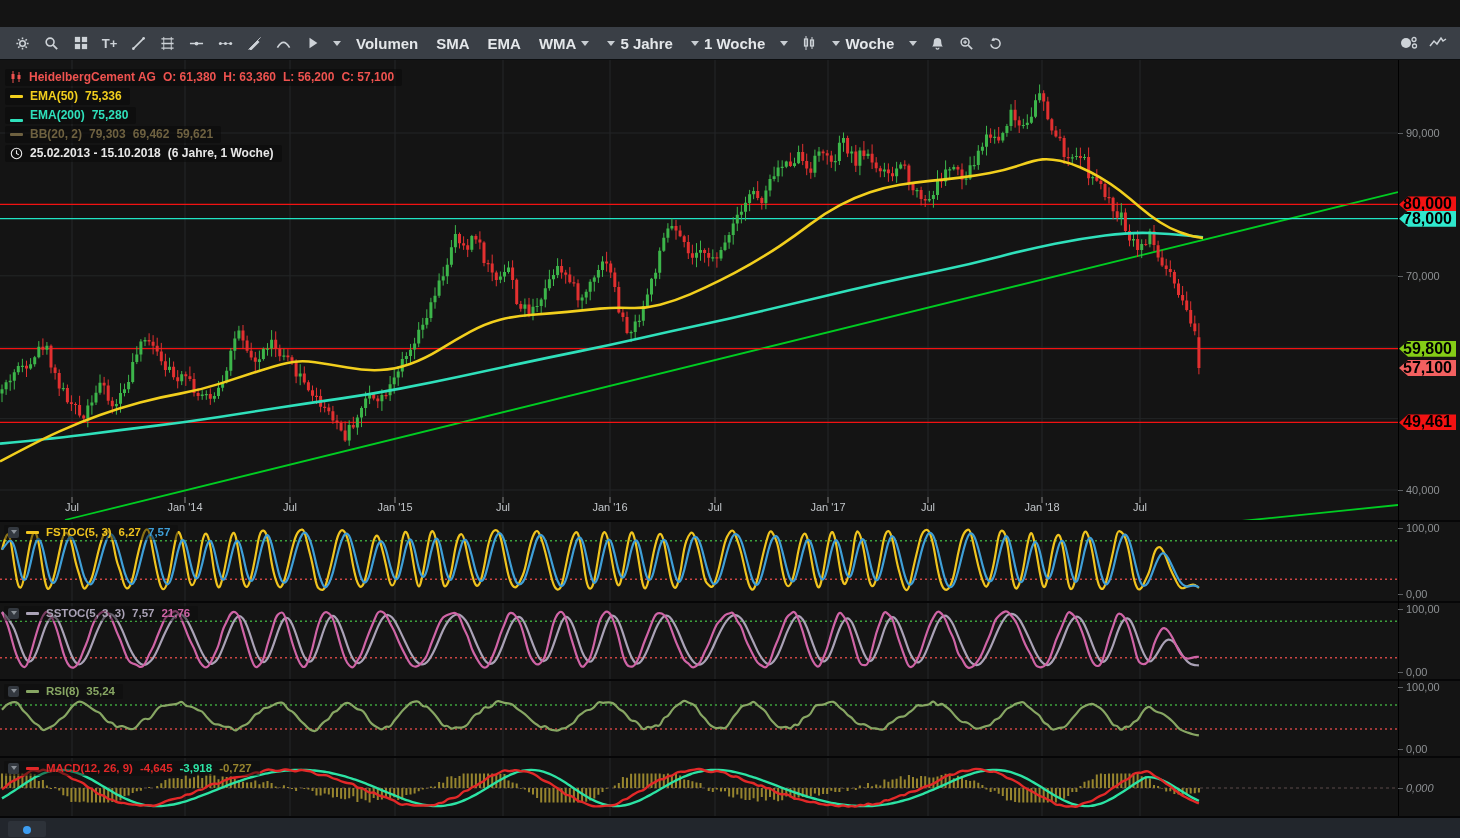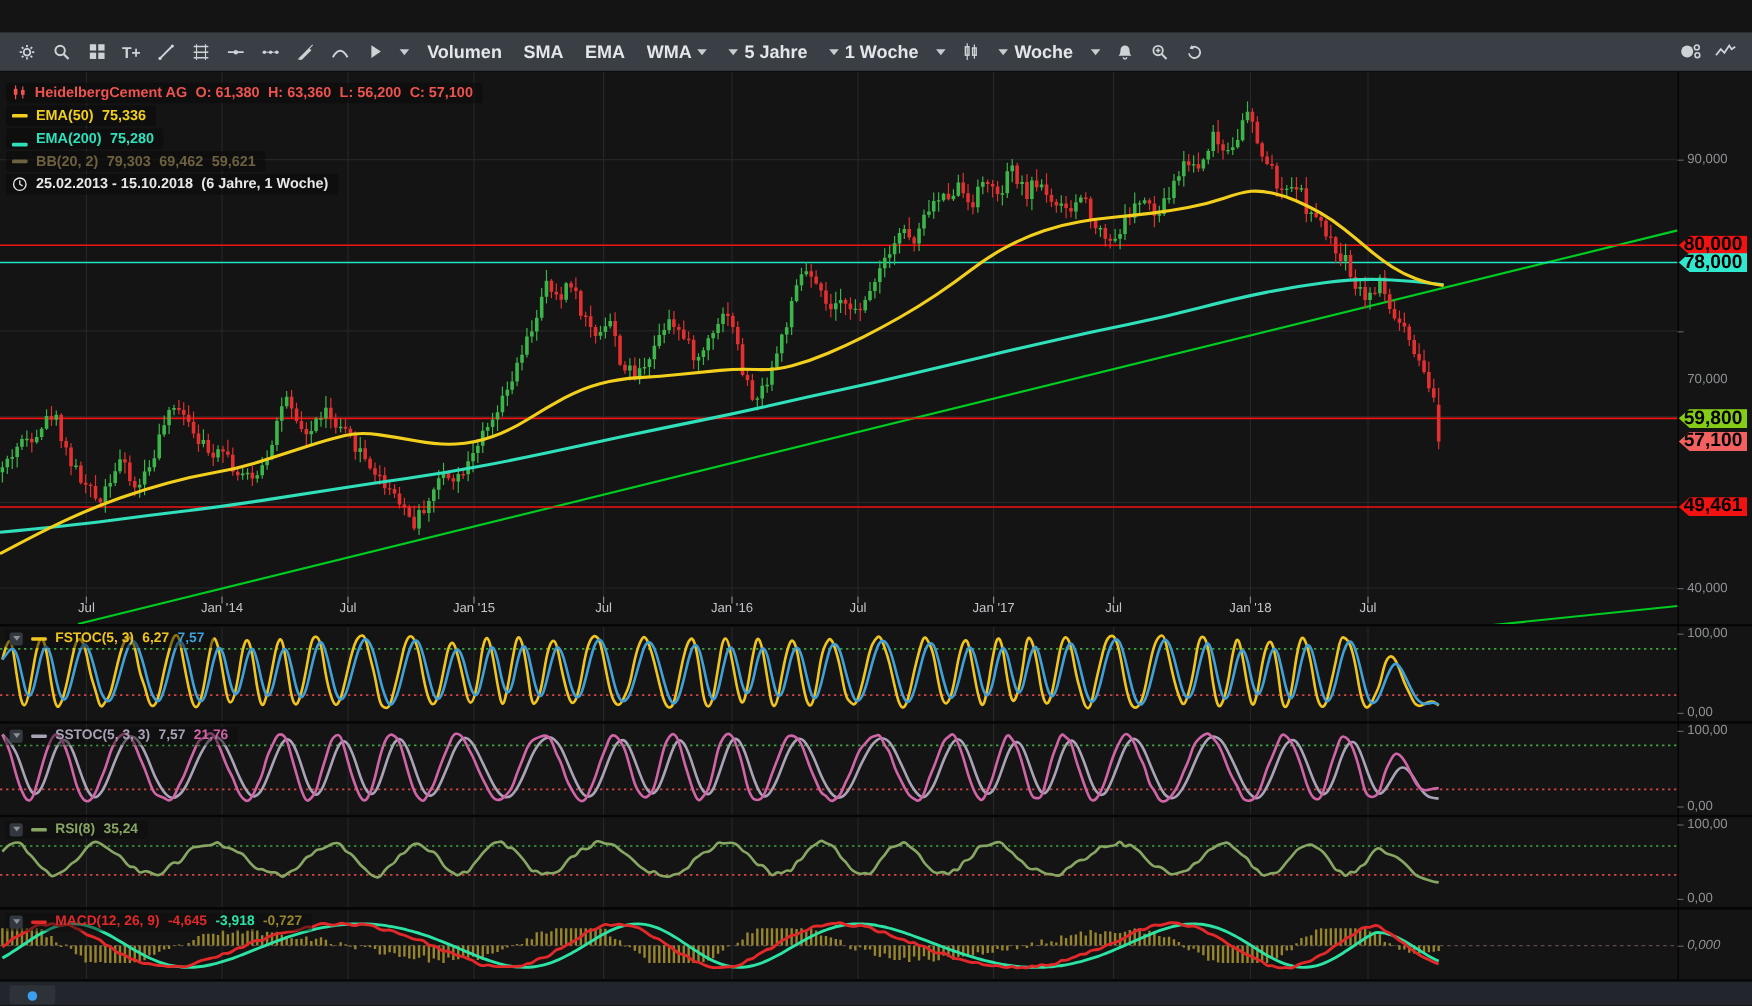--- a/index.html
+++ b/index.html
@@ -356,21 +356,21 @@
         <div class="xlab" style="left: 503px; top: 441px;">Jul</div>
         <div class="xlab" style="left: 610px; top: 441px;">Jan '16</div>
         <div class="xlab" style="left: 715px; top: 441px;">Jul</div>
         <div class="xlab" style="left: 828px; top: 441px;">Jan '17</div>
         <div class="xlab" style="left: 928px; top: 441px;">Jul</div>
         <div class="xlab" style="left: 1042px; top: 441px;">Jan '18</div>
         <div class="xlab" style="left: 1140px; top: 441px;">Jul</div>
         <div class="ytick" style="top: 73px;"></div>
         <div class="ylab" style="top: 73px;">90,000</div>
         <div class="ytick" style="top: 215.8px;"></div>
-        <div class="ylab" style="top: 215.8px; margin-top: 40px;">70,000</div>
+        <div class="ylab" style="top: 215.8px;">70,000</div>
         <div class="ytick" style="top: 430px;"></div>
         <div class="ylab" style="top: 430px;">40,000</div>
         <div class="ptag" style="top: 144.4px; background: rgb(242, 18, 18);">80,000</div>
         <div class="ptag" style="top: 158.68px; background: rgb(47, 232, 205);">78,000</div>
         <div class="ptag" style="top: 288.628px; background: #84cc16;">59,800</div>
         <div class="ptag" style="top: 362.448px; background: rgb(242, 18, 18);">49,461</div>
         <div class="ptag" style="top: 307.906px; background: rgb(242, 96, 96);">57,100</div>
         <div class="ytick" style="top: 468px;"></div>
         <div class="ylab" style="top: 468px;">100,00</div>
         <div class="ytick" style="top: 534px;"></div>

